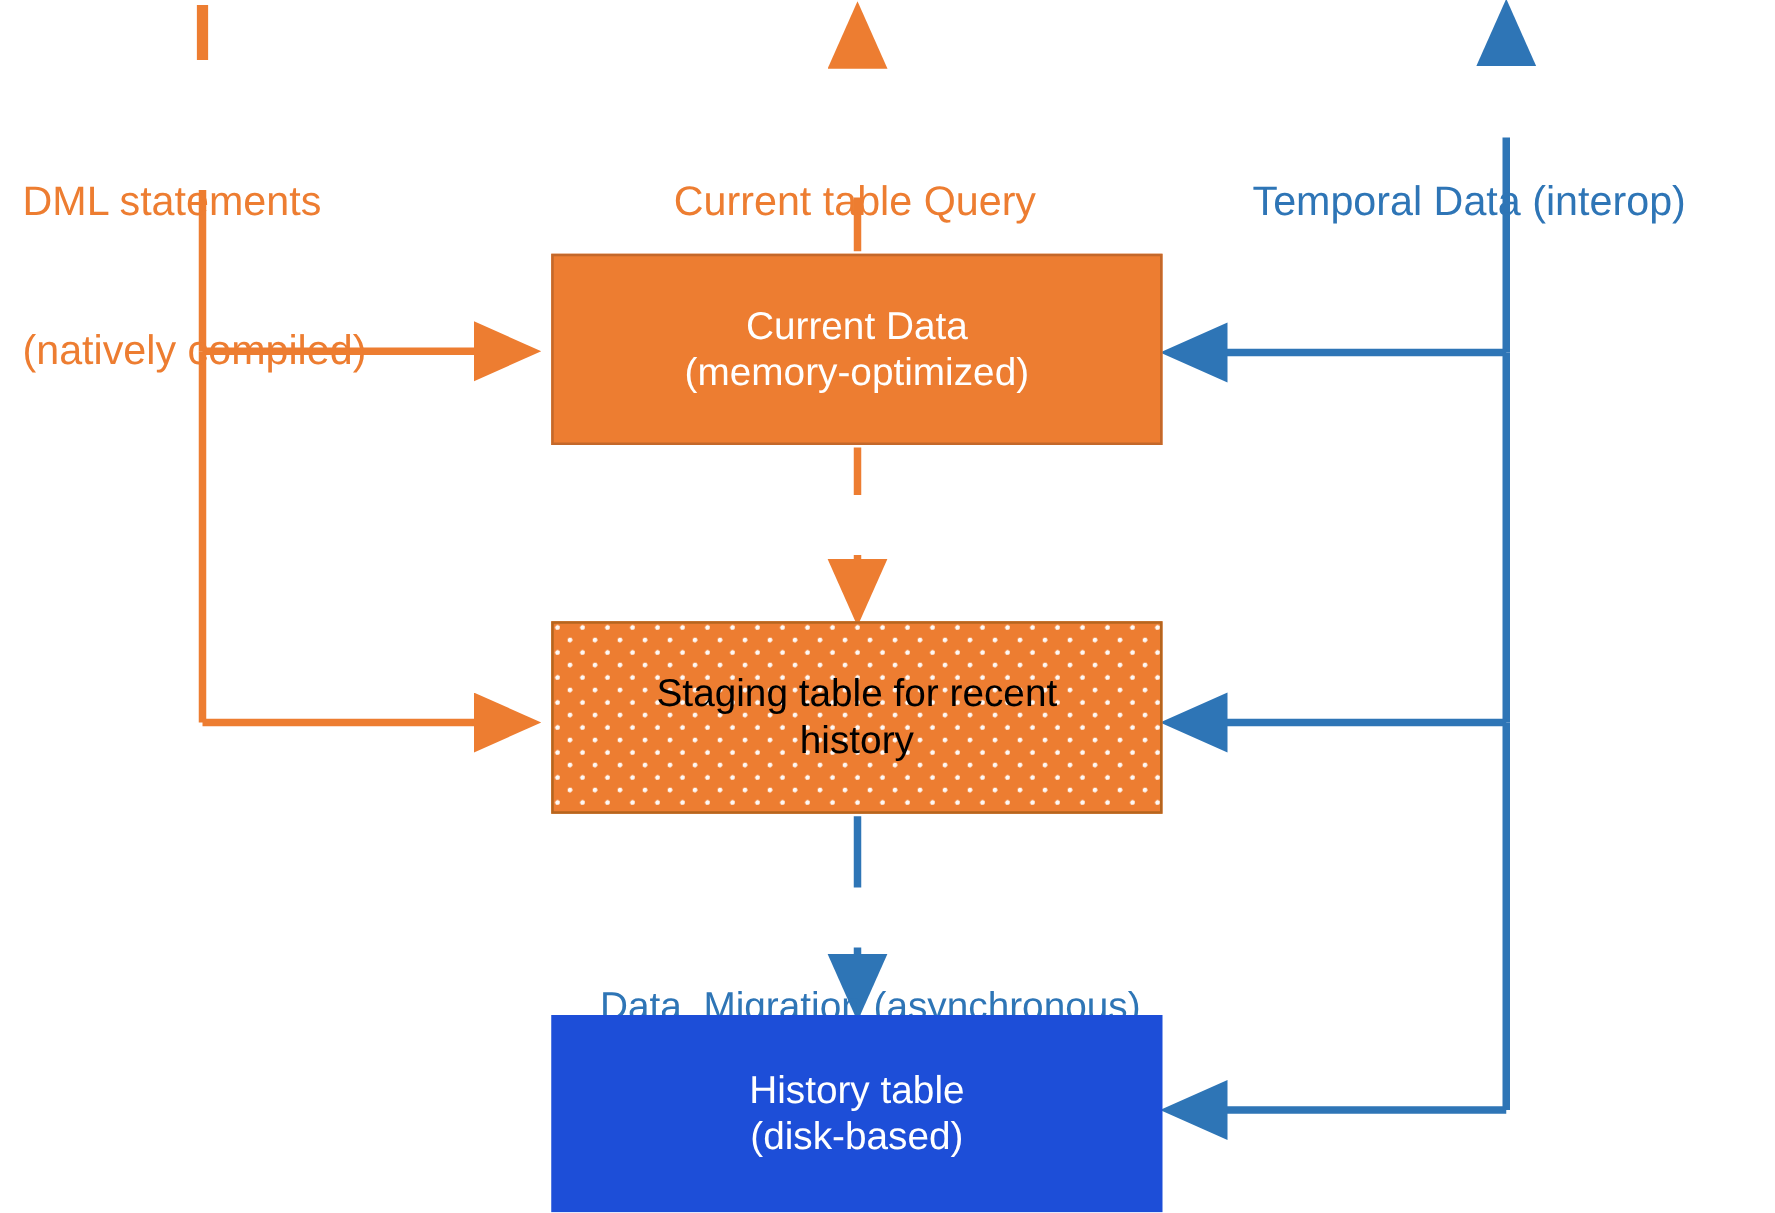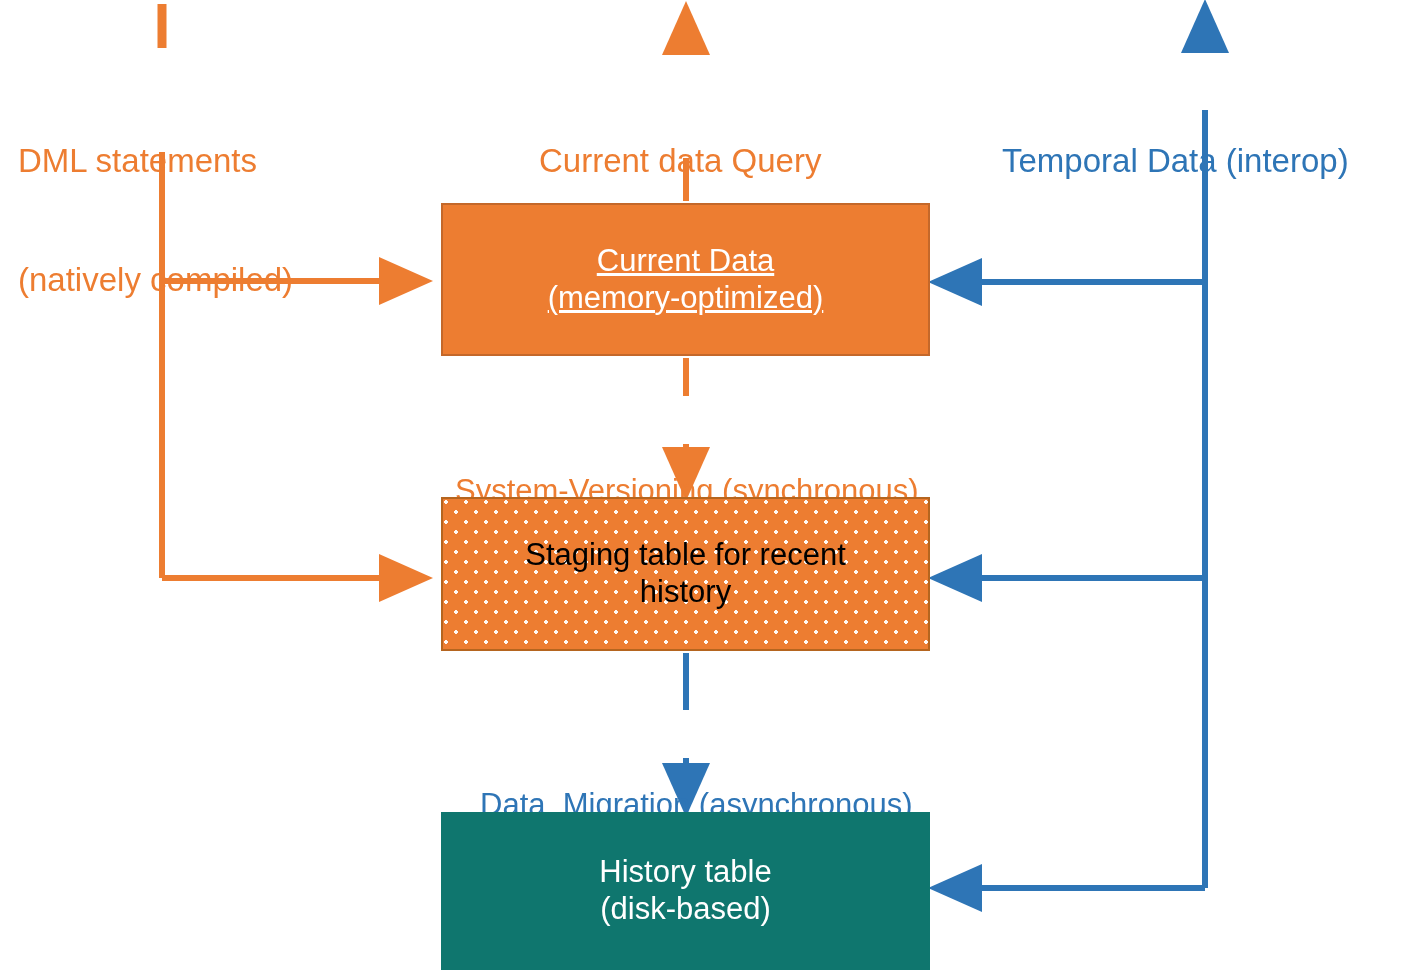--- a/index.html
+++ b/index.html
@@ -36,21 +36,20 @@
     line-height: 1.18;
   }
   .node-line { display: block; white-space: pre; }
 
   #box-current-data {
     left: 441px; top: 203px; width: 489px; height: 153px;
     background: #ED7D31;
     border: 2px solid #C4682A;
     color: #FFFFFF;
     font-size: 31px;
-    text-decoration: underline;
   }
   #box-staging {
     left: 441px; top: 497px; width: 489px; height: 154px;
     background: #ED7D31;
     border: 2px solid #B5651F;
     color: #000000;
     font-size: 31px;
     text-align: right;
   }
   
@@ -60,21 +59,21 @@
     background-image:
       radial-gradient(circle at 3px 3px, rgba(255,255,255,0.95) 1.7px, rgba(255,255,255,0) 2.1px),
       radial-gradient(circle at 13px 13px, rgba(255,255,255,0.95) 1.7px, rgba(255,255,255,0) 2.1px);
     background-size: 20px 20px, 20px 20px;
     pointer-events: none;
   }
   #box-staging .node-text { position: relative; z-index: 2; }
 
   #box-history {
     left: 441px; top: 812px; width: 489px; height: 158px;
-    background: #0f766e;
+    background: #1d4ed8;
     border: none;
     color: #FFFFFF;
     font-size: 31px;
   }
 
   
   .label {
     position: absolute;
     line-height: 1.2;
     white-space: pre;
@@ -178,31 +177,28 @@
       <line x1="1205" y1="888" x2="937" y2="888" stroke="#2E75B6" stroke-width="6" marker-end="url(#arrow-blue)"></line>
     </g>
   </svg>
 
   <div class="label" id="label-dml">
     <span class="lbl-line">DML statements</span>
     <span class="lbl-line">(natively compiled)</span>
   </div>
 
   <div class="label" id="label-current-query">
-    <span class="lbl-line">Current data Query</span>
+    <span class="lbl-line">Current table Query</span>
     <span class="lbl-line">(natively compiled)</span>
   </div>
 
   <div class="label" id="label-temporal-query">
     <span class="lbl-line">Temporal Data (interop)</span>
   </div>
 
-  <div class="label" id="label-system-versioning">
-    <span class="lbl-line">System-Versioning (synchronous)</span>
-  </div>
 
   <div class="label" id="label-data-migration">
     <span class="lbl-line">Data  Migration (asynchronous)</span>
   </div>
 
   <div class="node-box" id="box-current-data">
     <span class="node-line">Current Data</span>
     <span class="node-line">(memory-optimized)</span>
   </div>
 

